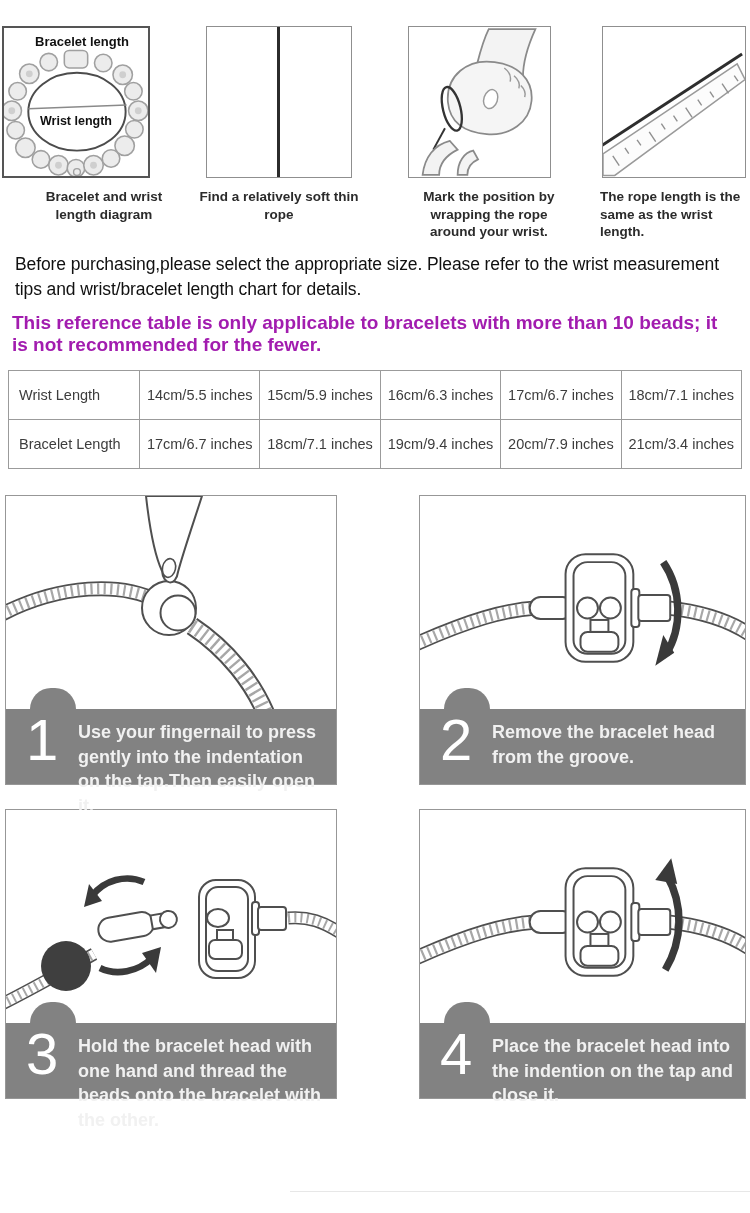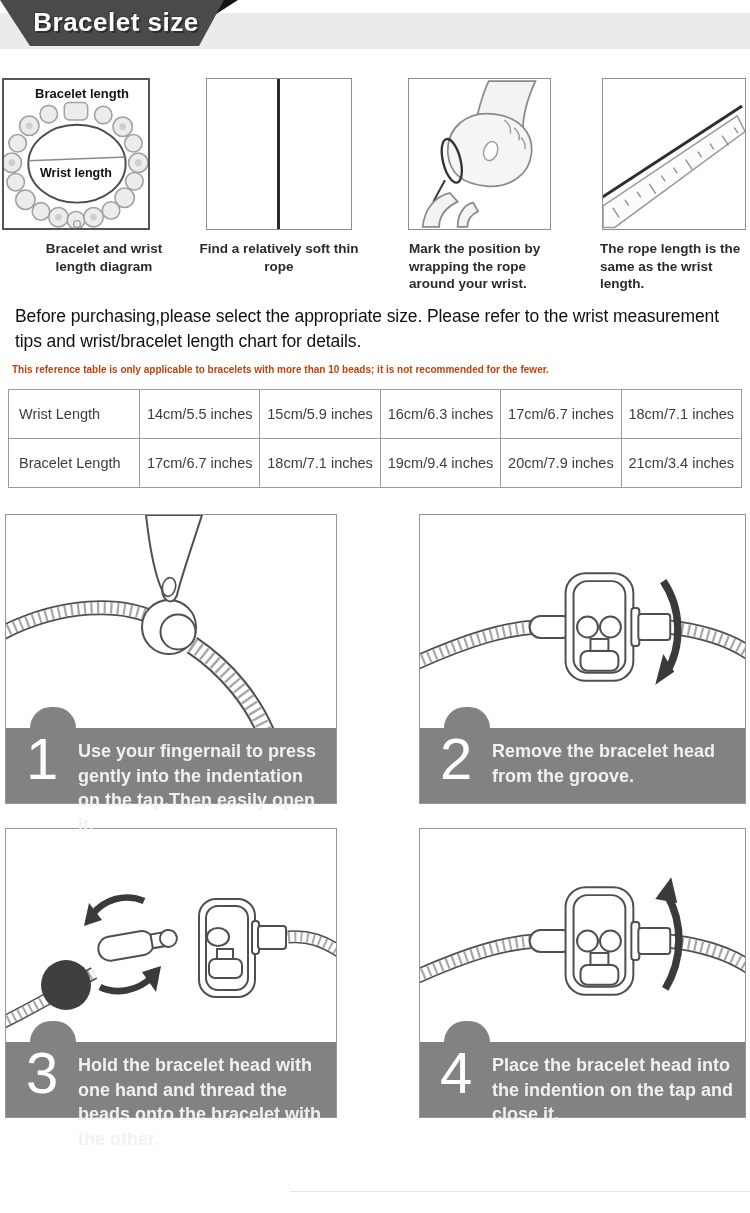--- a/index.html
+++ b/index.html
@@ -19,27 +19,27 @@
   
   .measure-row{position:relative;height:222px;margin-top:26px;}
   .m-panel{position:absolute;top:0;background:#fff;box-sizing:border-box;}
   .m-panel.p1{left:2px;width:148px;height:152px;border:2px solid #555;}
   .m-panel.p2{left:206px;width:146px;height:152px;border:1px solid #8f8f8f;}
   .m-panel.p3{left:408px;width:143px;height:152px;border:1px solid #8f8f8f;}
   .m-panel.p4{left:602px;width:144px;height:152px;border:1px solid #8f8f8f;}
   .m-caption{position:absolute;top:162px;font-size:13.5px;font-weight:700;color:#2b2b2b;line-height:1.3;}
   .m-caption.c1{left:1px;width:150px;text-align:center;padding-left:28px;}
   .m-caption.c2{left:184px;width:190px;text-align:center;}
-  .m-caption.c3{left:409px;width:160px;text-align:left;}
+  .m-caption.c3{left:409px;width:160px;text-align:center;}
   .m-caption.c4{left:600px;width:152px;text-align:left;}
   .diagram-label-top{position:absolute;top:6px;left:14px;right:2px;text-align:center;font-size:13px;font-weight:800;color:#111;}
   .diagram-label-mid{position:absolute;top:86px;left:0;right:0;text-align:center;font-size:12.5px;font-weight:800;color:#111;}
   
   .intro{margin:4px 16px 0 15px;font-size:17.5px;line-height:1.42;font-weight:400;color:#101010;letter-spacing:-.1px;}
-  .note{margin:10px 14px 0 12px;font-size:10px;font-weight:700;color:#c2410c;}
+  .note{margin:10px 14px 0 12px;font-size:19px;font-weight:700;color:#a21caf;}
   
   table.size-table{border-collapse:collapse;margin:14px 8px 0 8px;width:734px;table-layout:fixed;}
   table.size-table td{
     border:1px solid #9b9b9b;height:48px;font-size:14.5px;color:#3d3d3d;
     text-align:center;padding:0 4px;
   }
   table.size-table td.rowlabel{text-align:left;padding-left:10px;width:116px;}
   
   .steps{margin-top:26px;}
   .steps-row{display:flex;justify-content:space-between;padding:0 4px 0 5px;margin-bottom:24px;}
@@ -53,28 +53,20 @@
   .step-num{position:absolute;left:20px;top:2px;font-size:58px;line-height:1;font-weight:400;color:#fff;}
   .step-text{margin-left:72px;padding:11px 12px 0 0;font-size:18px;font-weight:700;color:#f1f1f1;line-height:1.38;}
   .bottom-hairline{position:absolute;left:290px;right:0;top:1191px;height:1px;background:#e7e7e7;}
   .rope-line{position:absolute;left:50%;top:0;bottom:0;width:3px;margin-left:-2px;background:#2b2b2b;}
 </style>
 </head>
 <body>
 
 <div class="page">
 
-  <section class="banner-block">
-    <div class="banner-strip"></div>
-    <svg class="banner-ribbon" viewBox="0 0 240 46">
-      <polygon points="205,0 238,0 210,18" fill="#141414"></polygon>
-      <polygon points="0,0 224,0 199,46 30,46" fill="#4a4a4a"></polygon>
-    </svg>
-    <div class="banner-label">Bracelet size</div>
-  </section>
 
   <section class="measure-row">
 
     <div class="m-panel p1">
       <svg viewBox="0 0 148 150" width="144" height="148">
         <g fill="#ececec" stroke="#a0a0a0" stroke-width="1.6">
           <rect x="62" y="22" width="24" height="18" rx="5"></rect>
           <circle cx="46" cy="34" r="9"></circle>
             <circle cx="26" cy="46" r="10"></circle>
           <circle cx="14" cy="64" r="9"></circle>

